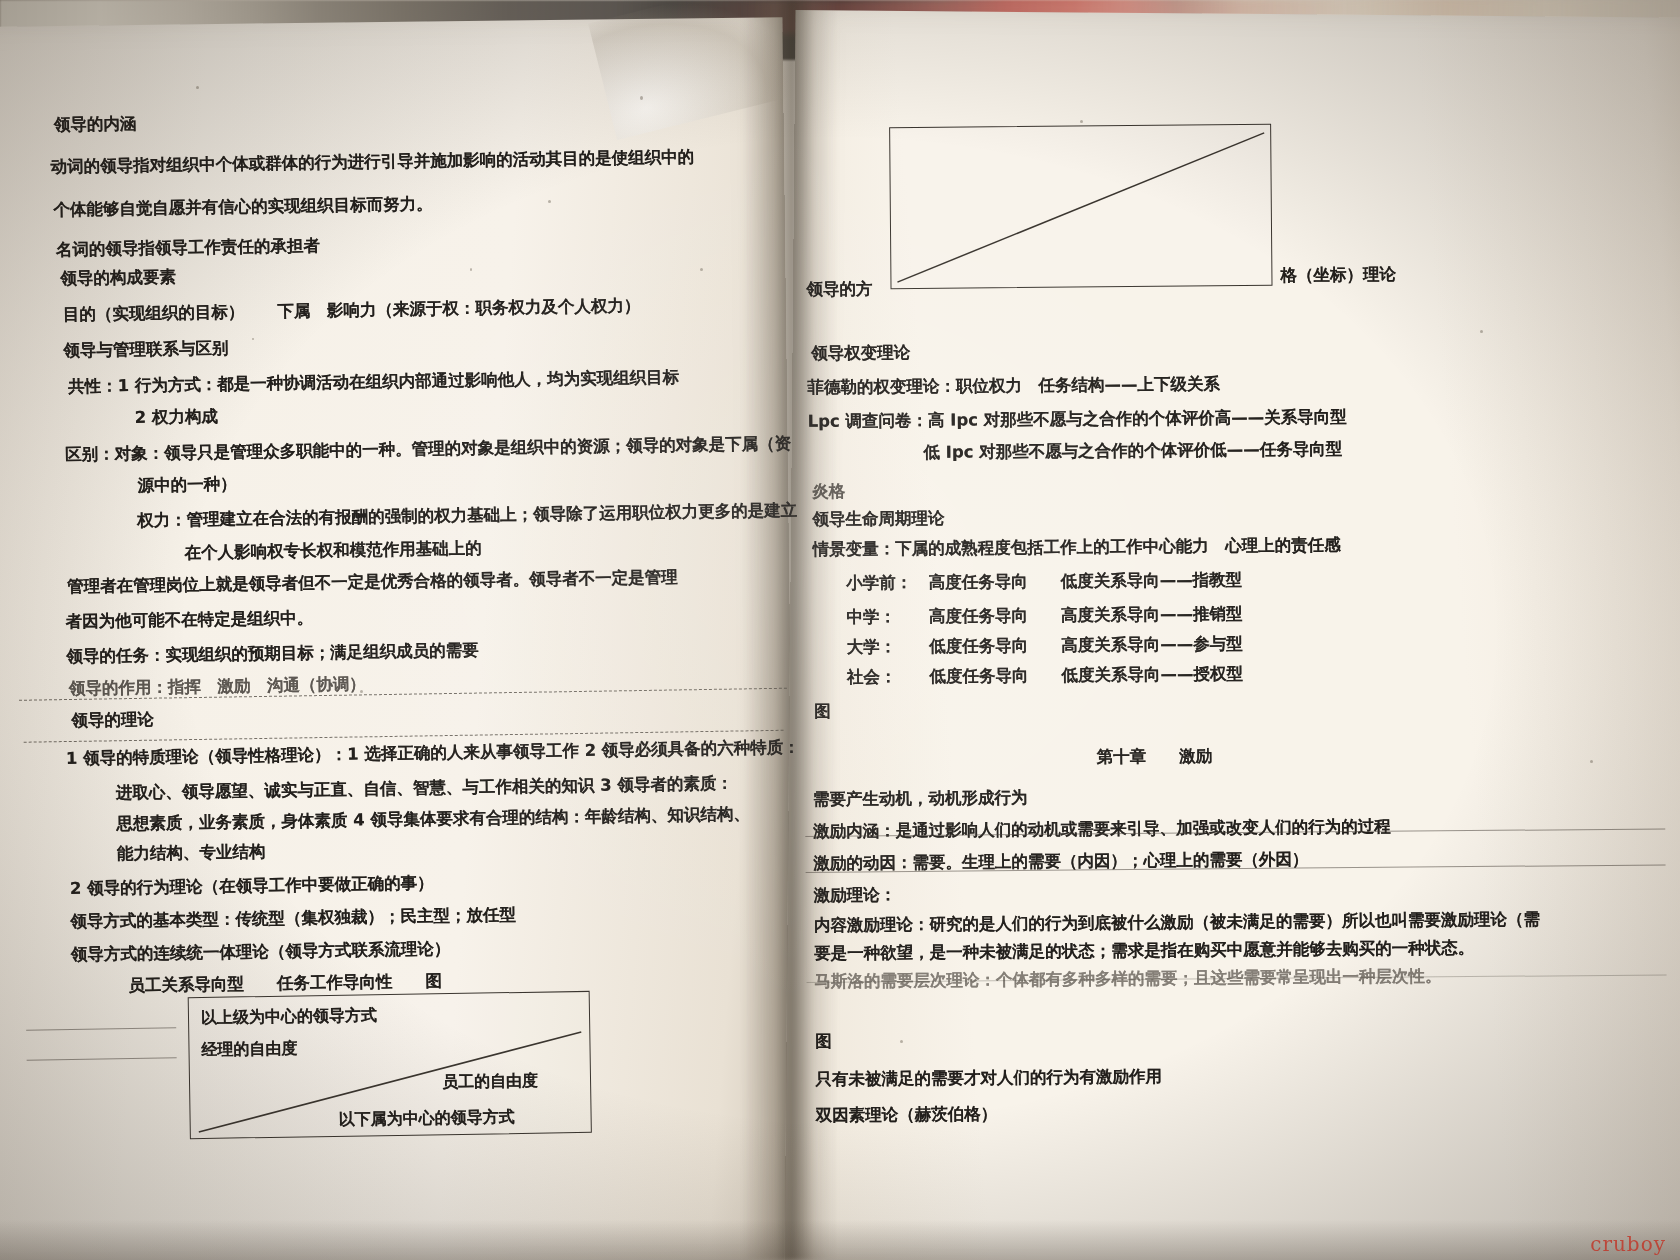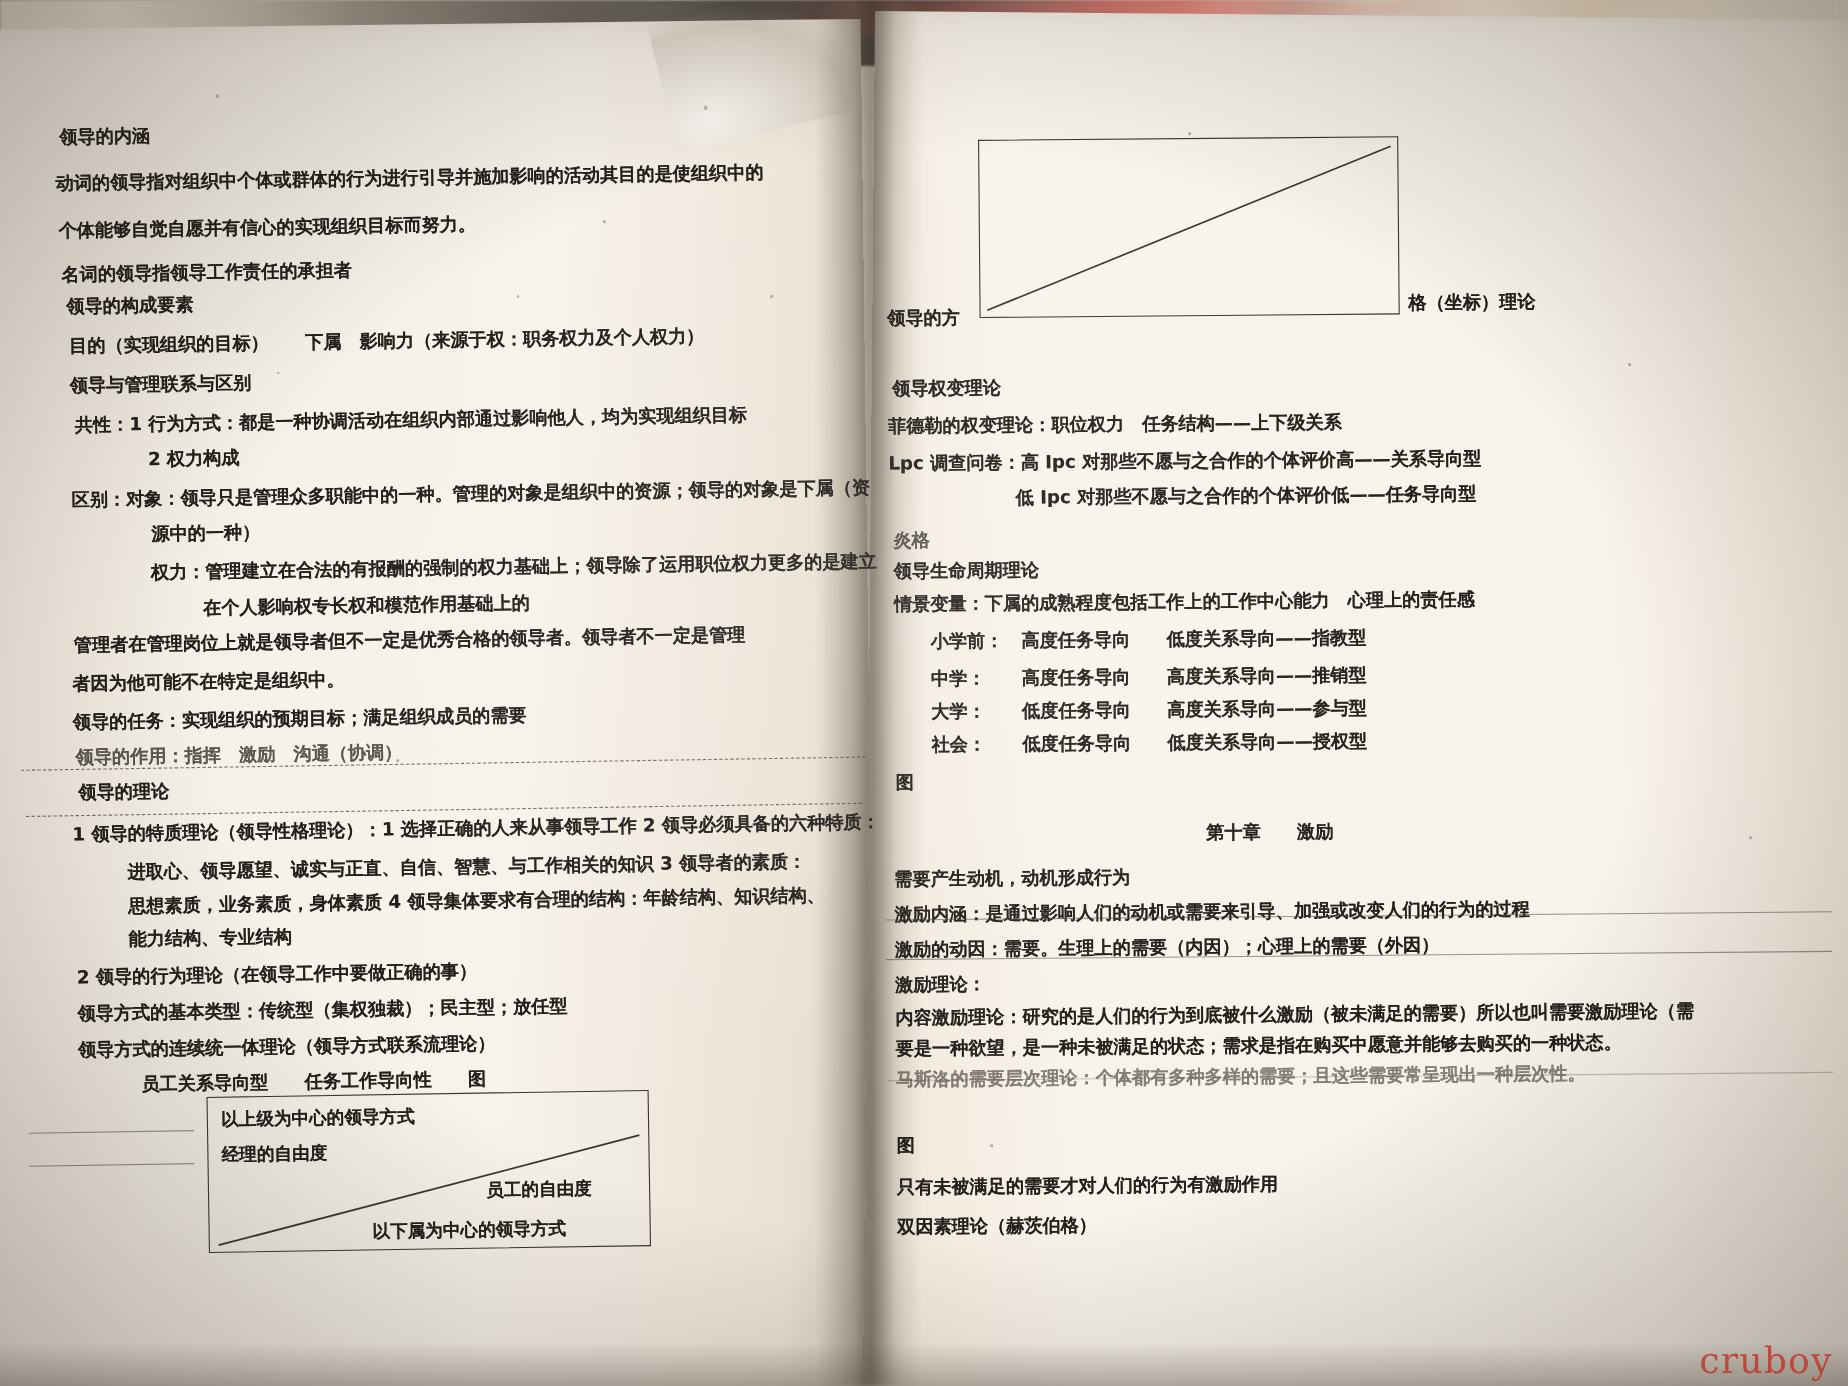--- a/index.html
+++ b/index.html
@@ -124,21 +124,21 @@
     border-top: 1.2px solid #4a443c;
     opacity: .55;
   }
 
   
   #watermark {
     position: absolute;
     right: 14px; bottom: 4px;
     color: #c0392b;
     opacity: .85;
-    font-size: 33px;
+    font-size: 20px;
     font-family: "DejaVu Serif", "Liberation Serif", serif;
     letter-spacing: 1px;
   }
 
   
   #vignette {
     position: absolute; inset: 0;
     pointer-events: none;
     background:
       radial-gradient(ellipse at 48% 45%, rgba(255,255,255,.10) 0%, rgba(0,0,0,0) 45%),

